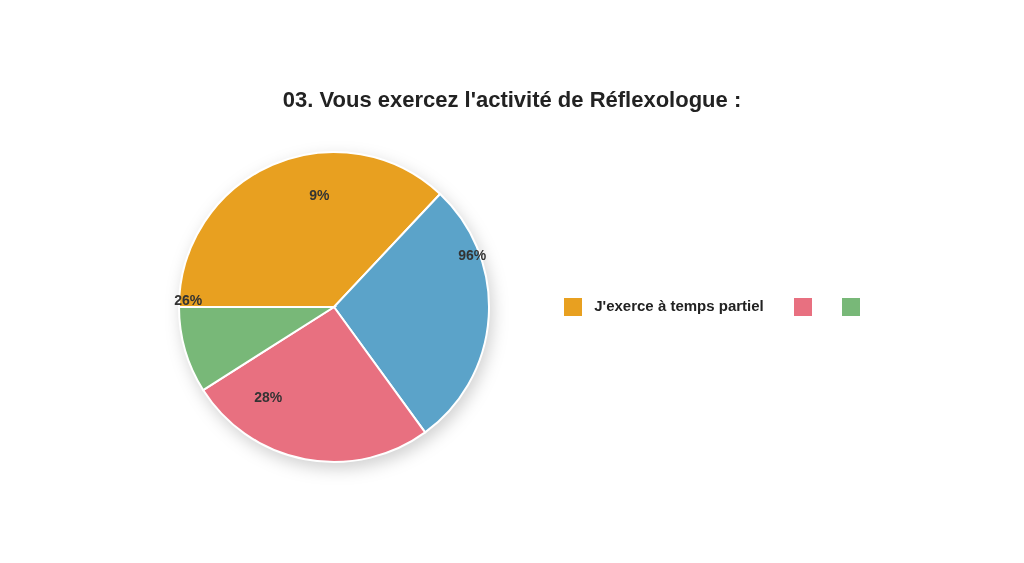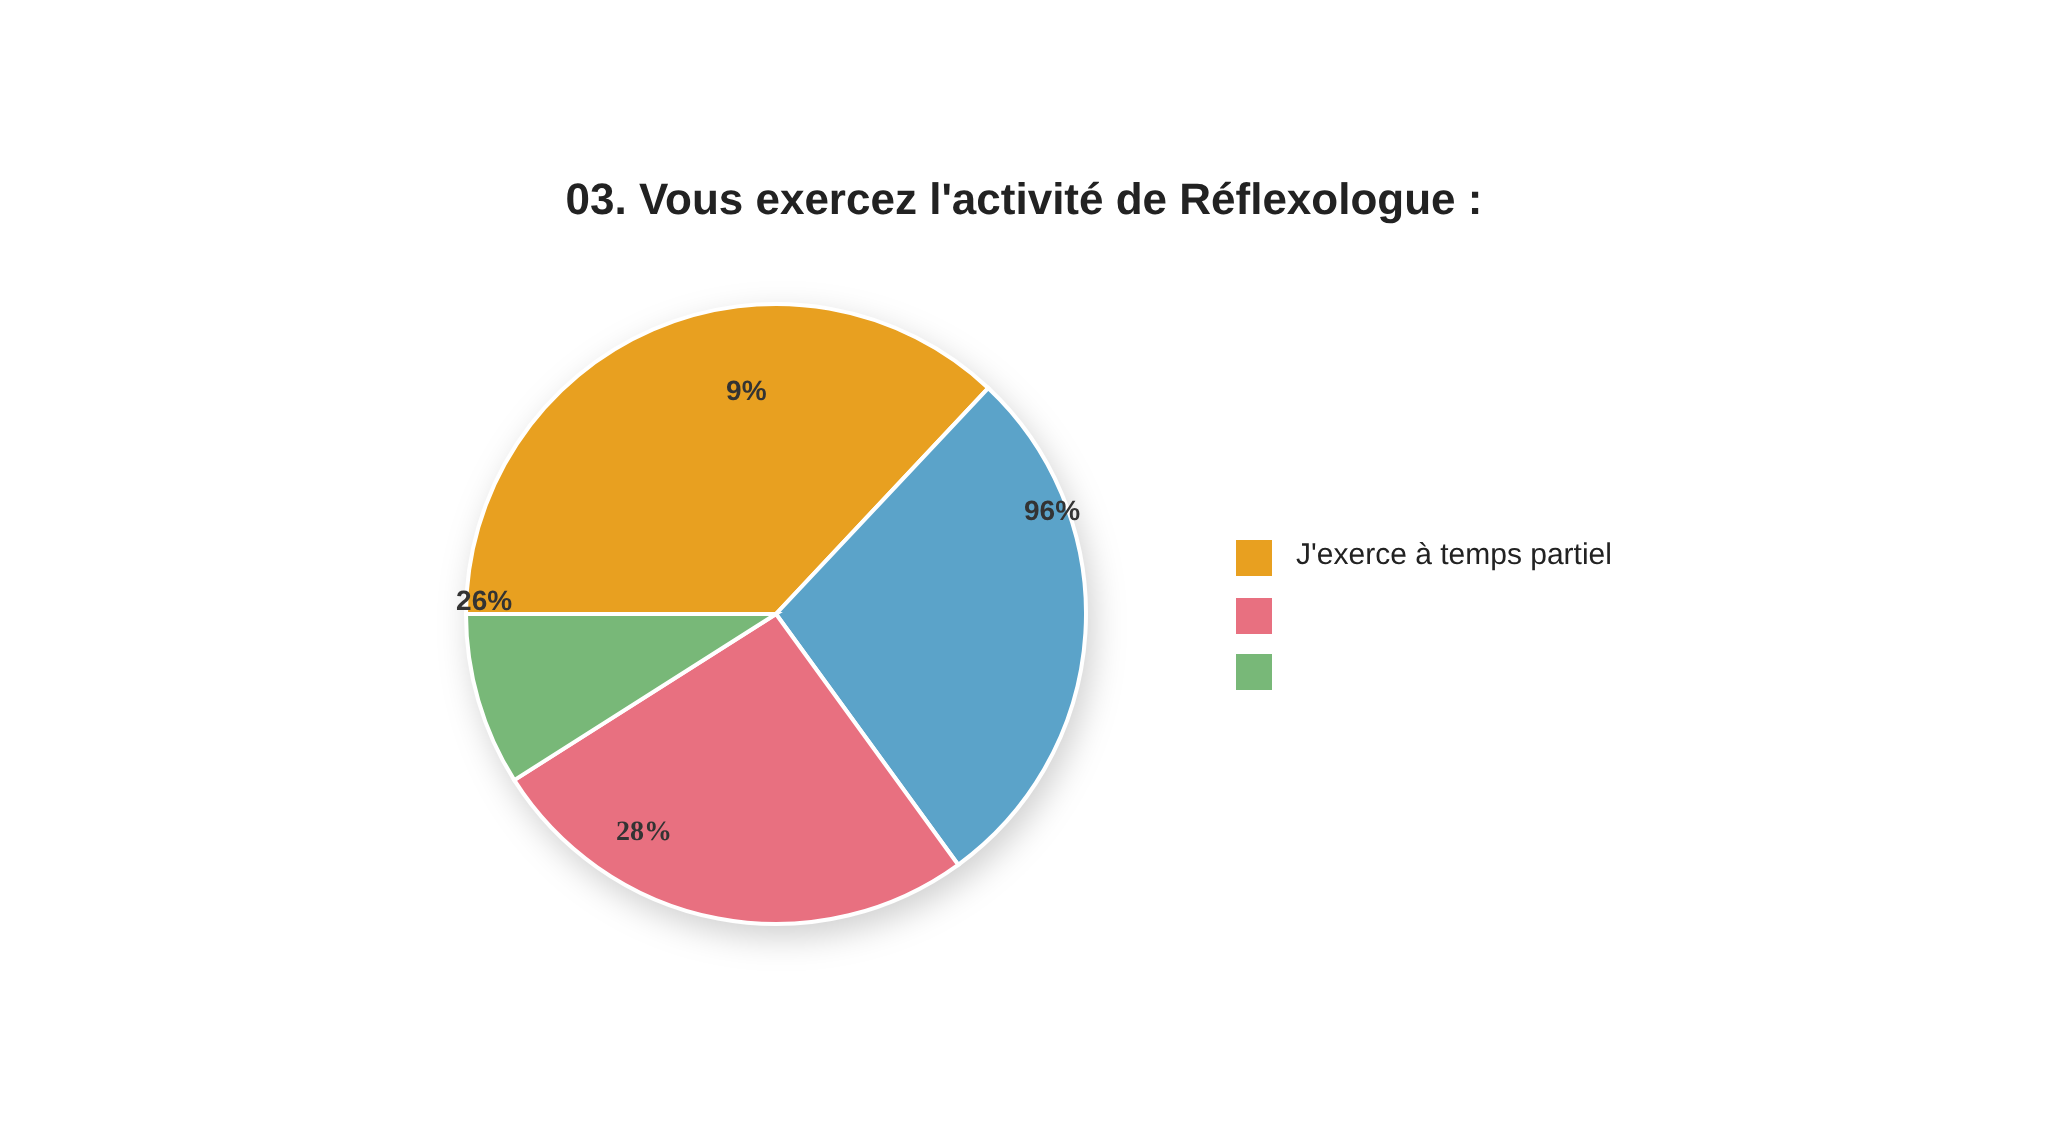--- a/index.html
+++ b/index.html
@@ -37,28 +37,28 @@
       height: 340px;
       filter: drop-shadow(3px 6px 8px rgba(0,0,0,0.18));
     }
     .pie-label {
       position: absolute;
       font-size: 14px;
       font-weight: bold;
       color: #333;
     }
     #label-37 { top: 110px; right: 18px; }
-    #label-28 { bottom: 52px; left: 90px; font-family: Liberation Serif, serif; }
+    #label-28 { bottom: 72px; left: 90px; }
     #label-26 { top: 155px; left: 10px; }
     #label-9  { top: 50px; left: 145px; }
 
     #legend {
       display: flex;
-      flex-direction: column;
-      gap: 8px;
+      gap: 30px;
+      font-weight: bold;
     }
     .legend-item {
       display: flex;
       align-items: flex-start;
       gap: 12px;
     }
     .legend-swatch {
       width: 18px;
       height: 18px;
       flex-shrink: 0;

